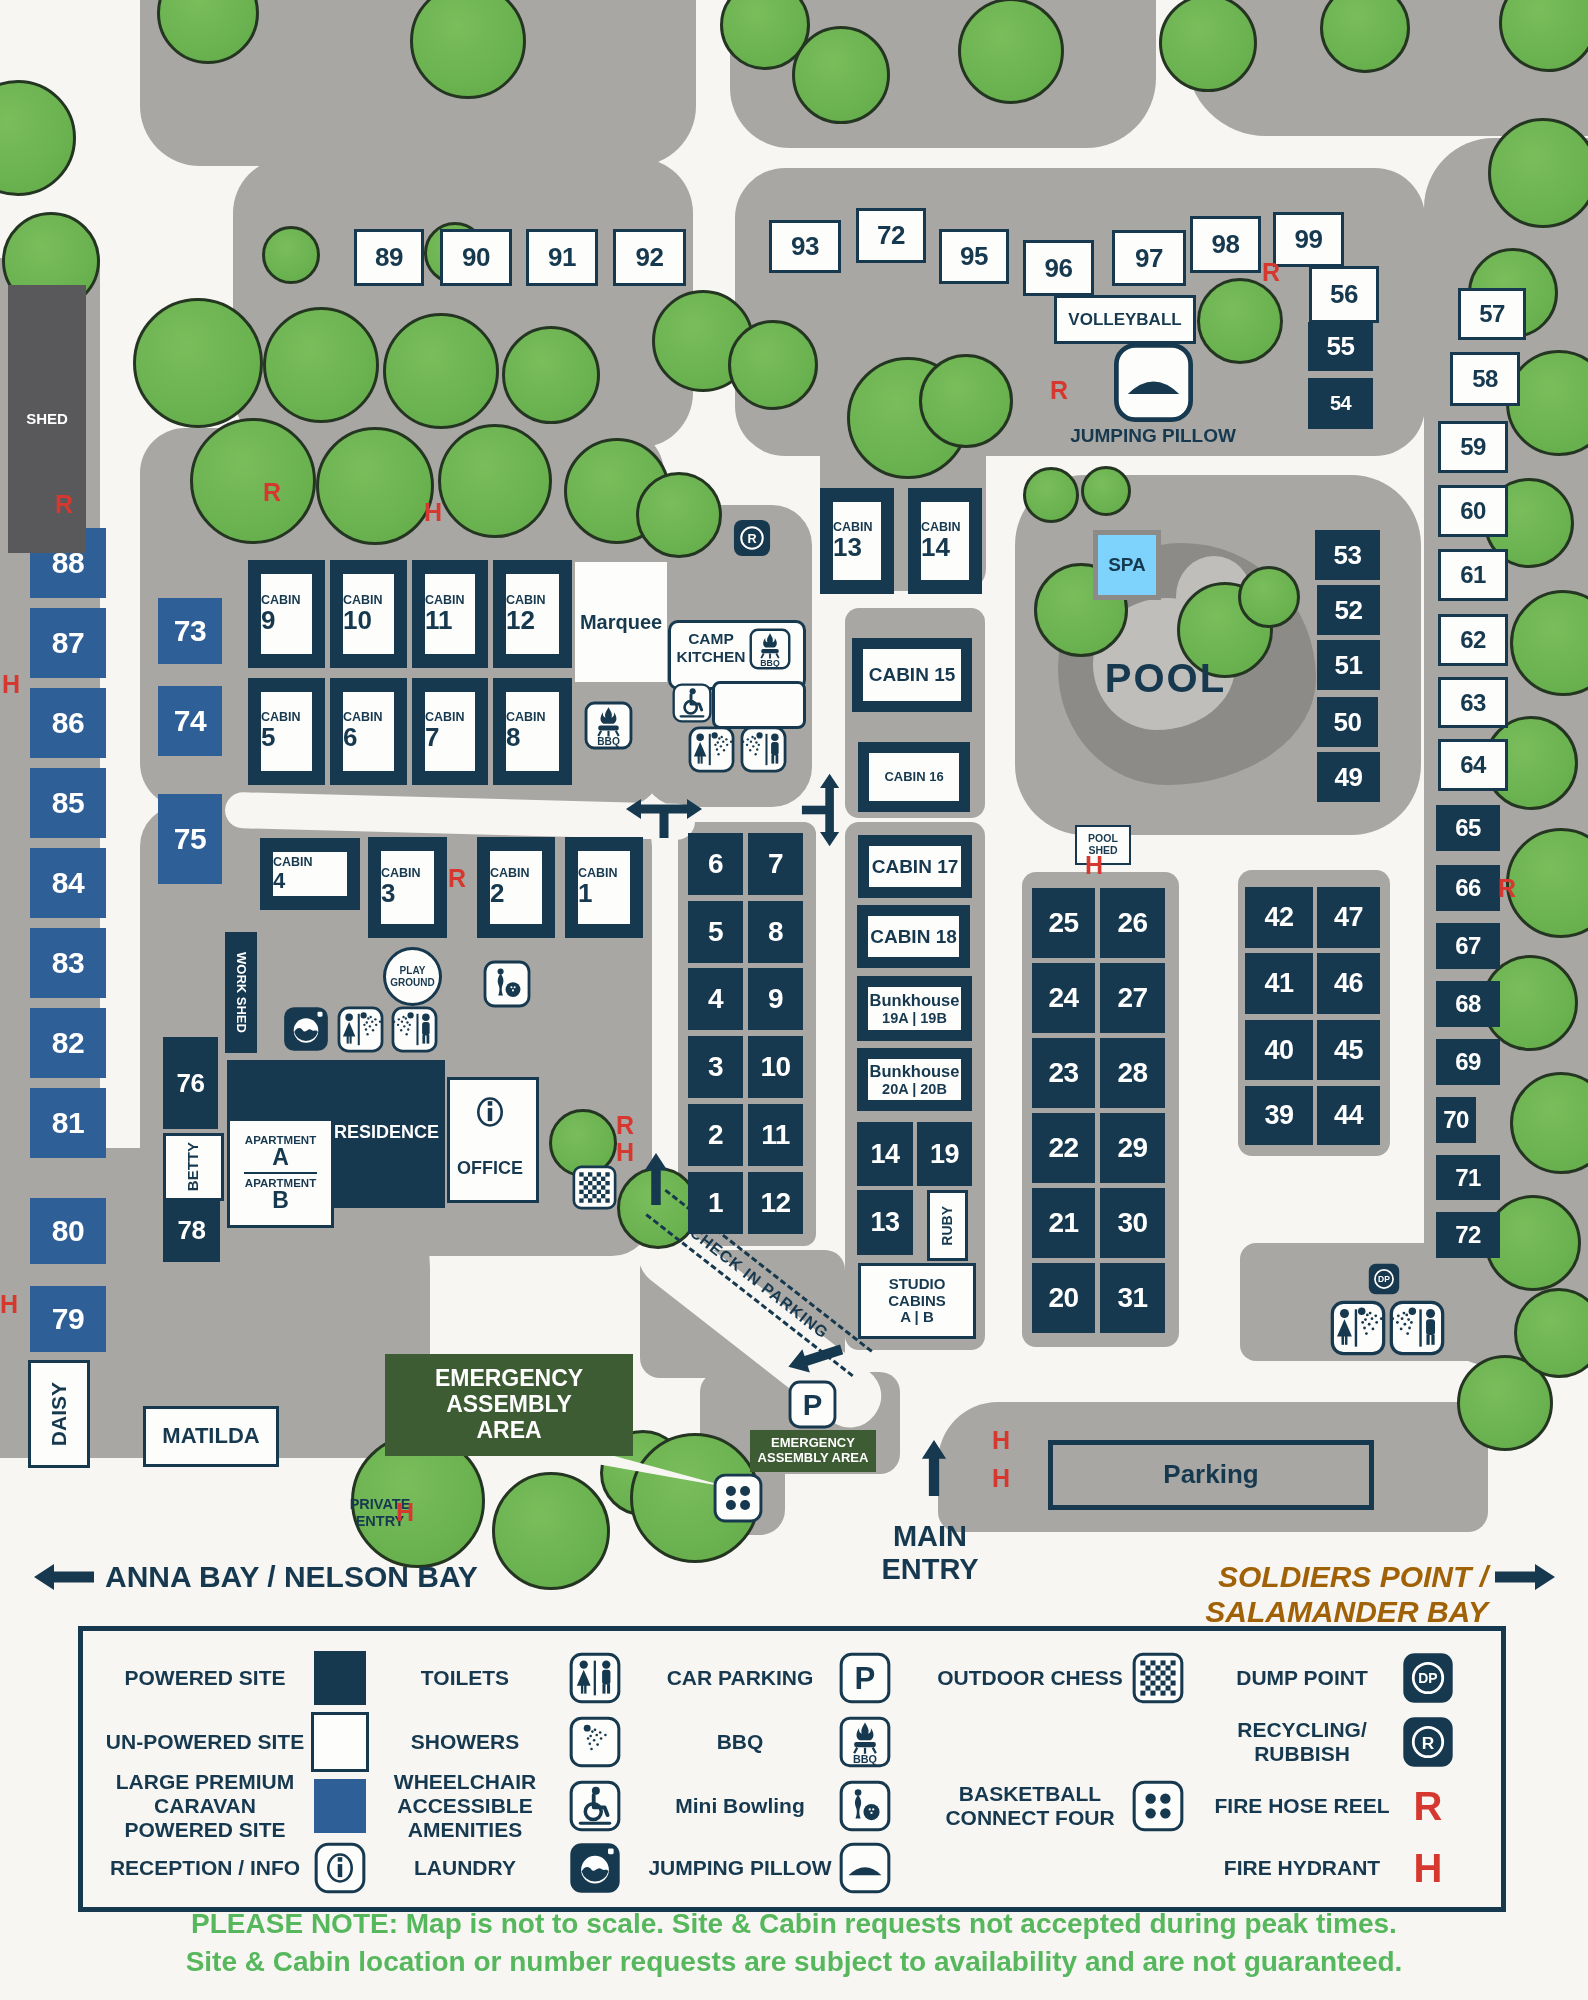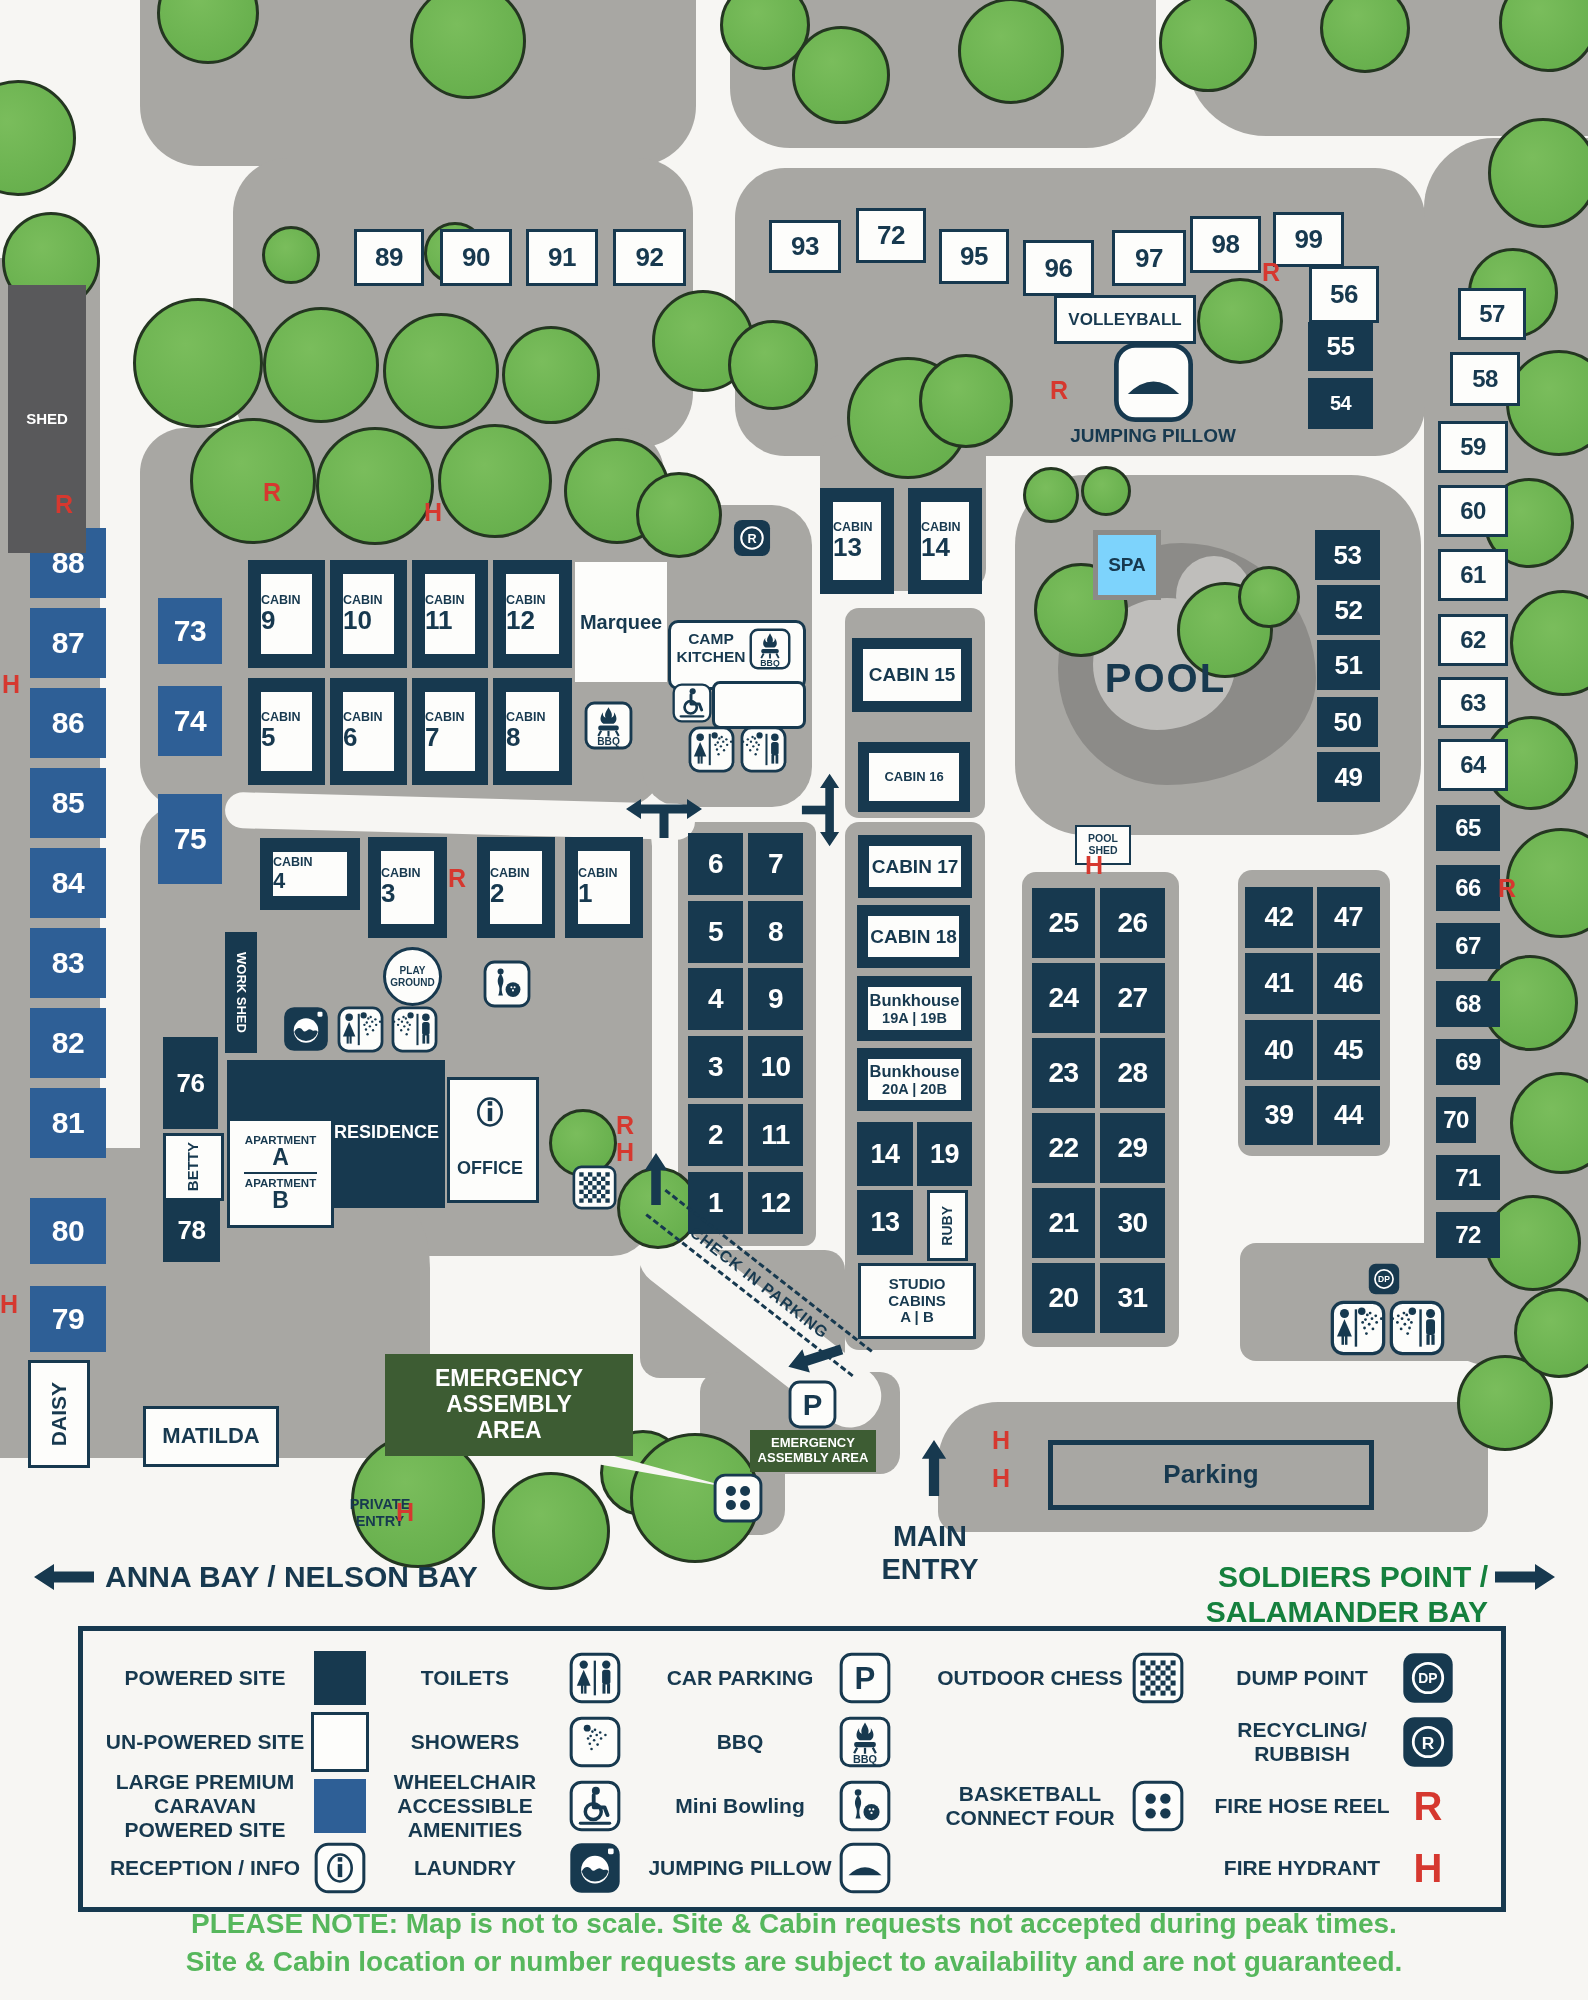--- a/index.html
+++ b/index.html
@@ -540,21 +540,21 @@
     <div class="txt" style="left: 670px; top: 630px; width: 82px; font-size: 15.5px; color: rgb(23, 57, 79); letter-spacing: 0px; text-align: center;"><span>CAMP
 KITCHEN</span></div>
     <div class="txt" style="left: 328px; top: 1122px; width: 117px; font-size: 18px; color: rgb(255, 255, 255); letter-spacing: 0px; text-align: center;"><span>RESIDENCE</span></div>
     <div class="txt" style="left: 449px; top: 1158px; width: 82px; font-size: 18px; color: rgb(23, 57, 79); letter-spacing: 0px; text-align: center;"><span>OFFICE</span></div>
     <div class="txt" style="left: 1063px; top: 425px; width: 180px; font-size: 19px; color: rgb(23, 57, 79); letter-spacing: 0px; text-align: center;"><span>JUMPING PILLOW</span></div>
     <div class="txt" style="left: 1103px; top: 655px; width: 125px; font-size: 40px; color: rgb(23, 57, 79); letter-spacing: 2px; text-align: center;"><span>POOL</span></div>
     <div class="txt" style="left: 850px; top: 1520px; width: 160px; font-size: 29px; color: rgb(23, 57, 79); letter-spacing: 0px; text-align: center;"><span>MAIN ENTRY</span></div>
     <div class="txt" style="left: 325px; top: 1496px; width: 110px; font-size: 14.5px; color: rgb(23, 57, 79); letter-spacing: 0px; text-align: center;"><span>PRIVATE
 ENTRY</span></div>
     <div class="txt" style="left: 105px; top: 1560px; width: 480px; font-size: 30px; color: rgb(23, 57, 79); letter-spacing: 0px; text-align: left;"><span>ANNA BAY / NELSON BAY</span></div>
-    <div class="txt" style="left: 1000px; top: 1560px; width: 488px; font-size: 30px; color: #15803d; letter-spacing: 0px; text-align: right;"><span>SOLDIERS POINT / SALAMANDER BAY</span></div>
+    <div class="txt" style="left: 1000px; top: 1560px; width: 488px; font-size: 30px; color: #a16207; letter-spacing: 0px; text-align: right; font-style: italic;"><span>SOLDIERS POINT / SALAMANDER BAY</span></div>
     <div class="checkin" style="left: 628px; top: 1266px; width: 250px; font-size: 16px; transform: rotate(38deg);"><span>CHECK IN PARKING</span></div>
     <div class="icon" style="left: 733px; top: 519px; width: 38px; height: 38px;">
       <svg viewBox="0 0 60 60" xmlns="http://www.w3.org/2000/svg">
         <rect x="1.5" y="1.5" width="57" height="57" rx="13" fill="#17394f"></rect>
         <circle cx="30" cy="30" r="17" stroke="#fff" stroke-width="3.2" fill="none"></circle>
         <text x="30" y="37.5" font-size="20" font-weight="bold" text-anchor="middle" fill="#fff">R</text>
       </svg>
     </div>
     <div class="icon" style="left: 749px; top: 628px; width: 42px; height: 42px;">
       <svg viewBox="0 0 60 60" xmlns="http://www.w3.org/2000/svg">

